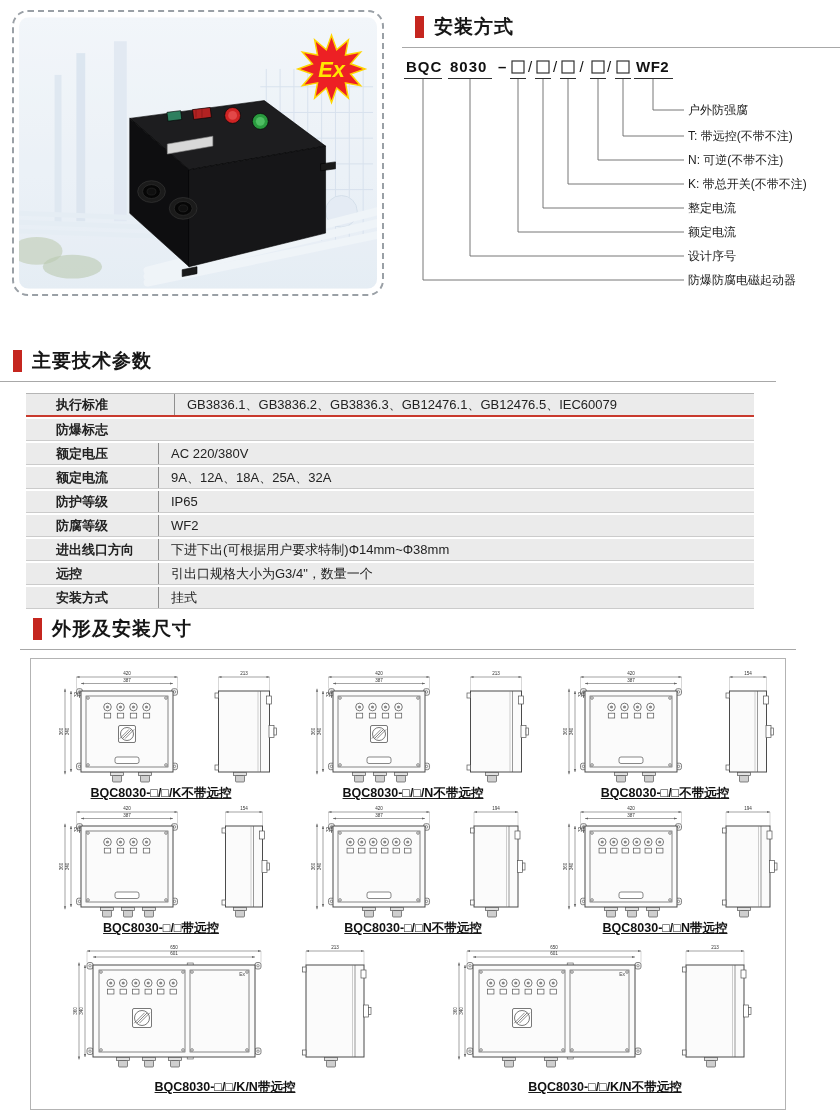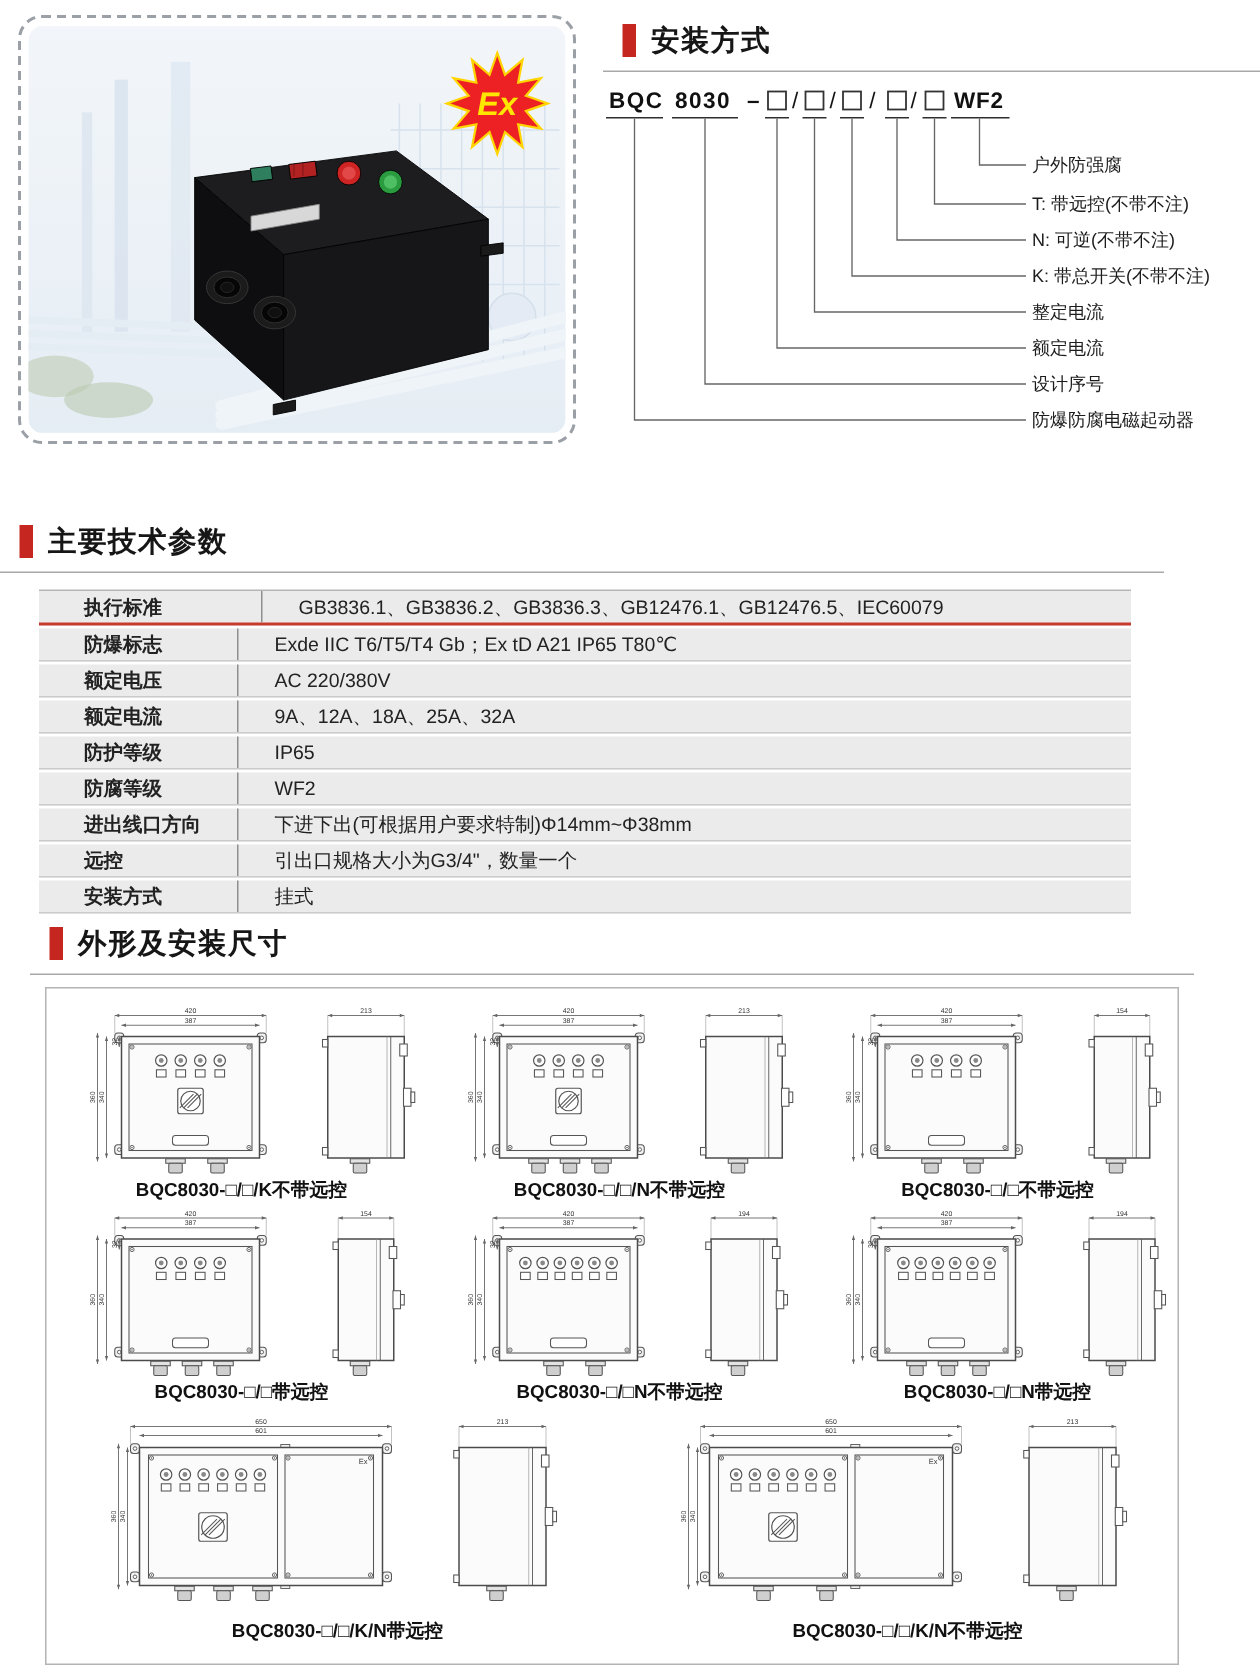--- a/index.html
+++ b/index.html
@@ -16,27 +16,27 @@
   .sec-title{font-size:19px;font-weight:bold;color:#161616;letter-spacing:1px;}
   .model-sec{position:absolute;left:402px;top:14px;width:438px;}
   #model-svg{display:block;margin-top:4px;}
   
   .params-sec{position:absolute;left:0;top:348px;width:776px;}
   .ptable{margin:11px 22px 0 26px;border-top:1px solid #b5b5b5;}
   .prow{display:flex;background:#ebebeb;height:21px;align-items:center;
         border-bottom:1px solid #cbcbcb;margin-bottom:2px;font-size:13px;color:#222;}
   .prow.first{border-bottom:2px solid #c93a2e;gap:16px;}
   .plabel{flex:0 0 132px;padding-left:30px;box-sizing:border-box;font-weight:600;}
-  .pvalue{flex:1;border-left:1px solid #8f8f8f;padding-left:24px;height:100%;
+  .pvalue{flex:1;border-left:1px solid #8f8f8f;padding-left:12px;height:100%;
           display:flex;align-items:center;}
   
   .dims-sec{position:absolute;left:0;top:616px;width:776px;padding-left:20px;}
   .dims-box{margin:8px 10px 0 10px;height:452px;border:1px solid #b3b3b3;box-sizing:border-box;
             padding:8px 4px 0 4px;}
-  .drow{display:flex;justify-content:space-between;align-items:flex-start;}
+  .drow{display:flex;justify-content:space-between;align-items:flex-start;text-decoration:underline;}
   .drow.wide{justify-content:space-around;margin-top:2px;}
   .dunit{display:flex;flex-direction:column;align-items:center;}
   .dcap{font-size:12.5px;font-weight:600;color:#111;margin-top:0px;white-space:nowrap;}
 </style>
 </head>
 <body>
 
 <div class="page">
 
   <div class="photo-card">
@@ -156,21 +156,20 @@
       <span class="red-bar"></span>
       <span class="sec-title">主要技术参数</span>
     </div>
     <div class="ptable" id="params-table">
         <div class="prow first">
           <div class="plabel">执行标准</div>
           <div class="pvalue">GB3836.1、GB3836.2、GB3836.3、GB12476.1、GB12476.5、IEC60079</div>
         </div>
         <div class="prow">
           <div class="plabel">防爆标志</div>
-          <div class="pvalue">Exde IIC T6/T5/T4 Gb；Ex tD A21 IP65 T80℃</div>
         </div>
         <div class="prow">
           <div class="plabel">额定电压</div>
           <div class="pvalue">AC 220/380V</div>
         </div>
         <div class="prow">
           <div class="plabel">额定电流</div>
           <div class="pvalue">9A、12A、18A、25A、32A</div>
         </div>
         <div class="prow">

